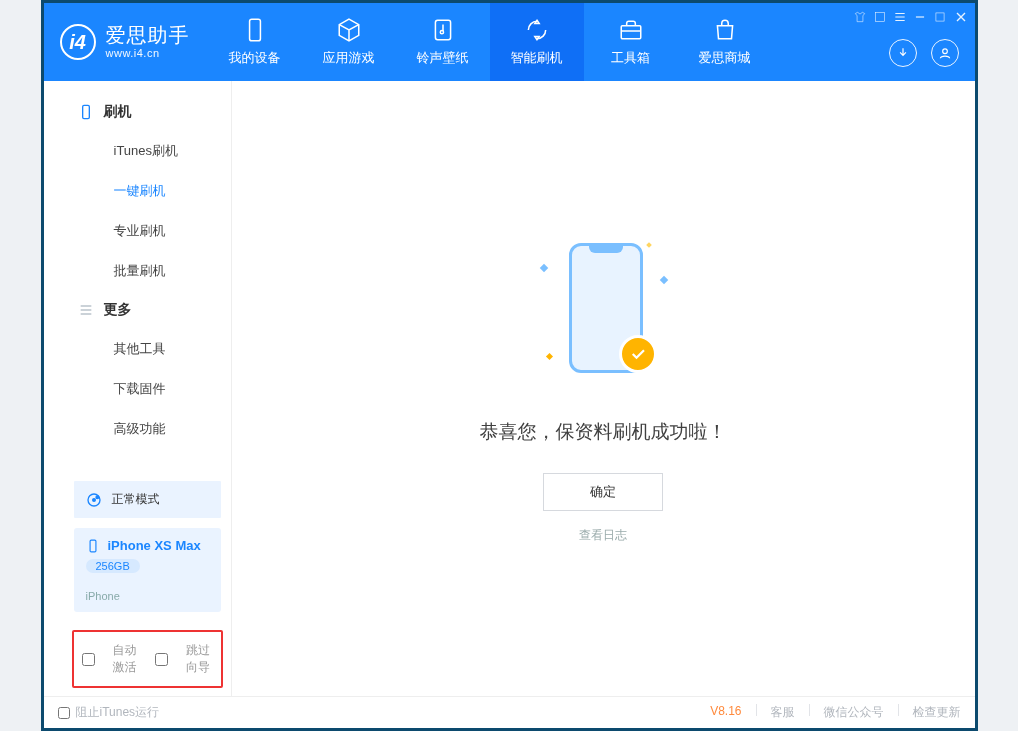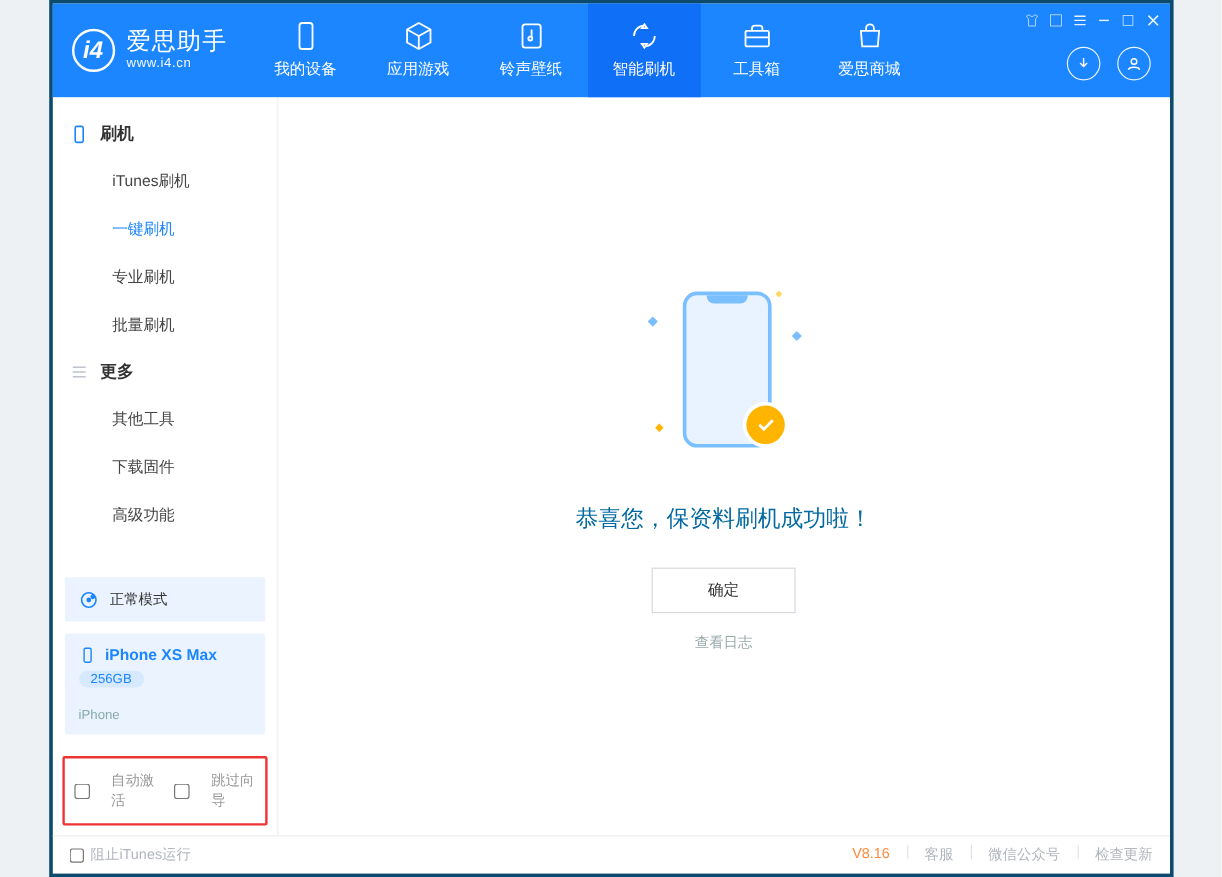--- a/index.html
+++ b/index.html
@@ -14,21 +14,21 @@
 .topnav { display: flex; }
 .topnav-item { width: 94px; display: flex; flex-direction: column; align-items: center; justify-content: center; gap: 6px; font-size: 13px; cursor: pointer; }
 .topnav-item.active { background: #0f6ff6; }
 .topnav-item .ico { width: 26px; height: 26px; display: flex; align-items: center; justify-content: center; }
 .topnav-item svg { width: 26px; height: 26px; fill: none; stroke: #fff; stroke-width: 1.4; }
 .win-controls { position: absolute; right: 6px; top: 6px; display: flex; gap: 6px; align-items: center; }
 .win-controls span, .win-controls svg { color: #fff; opacity: .9; cursor: pointer; }
 .win-user { position: absolute; right: 16px; bottom: 14px; display: flex; gap: 14px; }
 .win-user .circ { width: 28px; height: 28px; border: 1.6px solid rgba(255,255,255,.9); border-radius: 50%; display: flex; align-items: center; justify-content: center; cursor: pointer; }
 .body { display: flex; flex: 1; min-height: 0; }
-.sidebar { width: 188px; border-right: 1px solid #eee; display: flex; flex-direction: column; }
+.sidebar { width: 188px; border-right: 1px solid #eee; display: flex; flex-direction: column; padding-left: 20px; }
 .sb-scroll { flex: 1; overflow: auto; padding-top: 12px; }
 .sb-cat { display: flex; align-items: center; gap: 10px; padding: 10px 14px; font-size: 14px; color: #333; font-weight: 600; }
 .sb-cat .caticon { width: 16px; height: 16px; }
 .sb-item { padding: 11px 14px 11px 50px; font-size: 13px; color: #444; cursor: pointer; }
 .sb-item.active { color: #1b86ff; }
 .sb-device-wrap { padding: 10px; }
 .sb-mode { background: #eaf3ff; border-radius: 1px; padding: 10px 12px; display: flex; align-items: center; gap: 10px; font-size: 12px; color: #333; margin-bottom: 10px; cursor: pointer; }
 .sb-device { background: #eaf3ff; border-radius: 3px; padding: 10px 12px; cursor: pointer; }
 .sb-device .name { font-size: 13px; color: #1b86ff; font-weight: 600; display: flex; align-items: center; gap: 8px; }
 .sb-device .badge { display: inline-block; background: #d6e9ff; color: #1b86ff; border-radius: 10px; padding: 1px 10px; font-size: 11px; margin-top: 6px; }
@@ -40,21 +40,21 @@
 .result { text-align: center; }
 .illus { width: 200px; height: 160px; margin: 0 auto 26px; position: relative; }
 .phone { position: absolute; left: 66px; top: 10px; width: 74px; height: 130px; border: 3px solid #7abfff; border-radius: 12px; background: #e8f3ff; }
 .phone .notch { position: absolute; top: 0; left: 50%; transform: translateX(-50%); width: 34px; height: 7px; background: #7abfff; border-radius: 0 0 6px 6px; }
 .tick-badge { position: absolute; right: 46px; bottom: 20px; width: 38px; height: 38px; background: #ffb400; border-radius: 50%; border: 3px solid #fff; display: flex; align-items: center; justify-content: center; }
 .spark { position: absolute; background: #7abfff; transform: rotate(45deg); }
 .spark.a { width: 6px; height: 6px; left: 38px; top: 32px; }
 .spark.b { width: 5px; height: 5px; left: 44px; bottom: 34px; background: #ffb400; }
 .spark.c { width: 6px; height: 6px; right: 36px; top: 44px; }
 .spark.d { width: 4px; height: 4px; right: 52px; top: 10px; background: #ffd560; }
-.result h2 { font-size: 19px; color: #0369a1; font-weight: 500; margin-bottom: 28px; }
+.result h2 { font-size: 19px; color: #404040; font-weight: 500; margin-bottom: 28px; }
 .result button { width: 120px; height: 38px; border: 1px solid #d6d9de; background: #fff; font-size: 13px; color: #333; cursor: pointer; margin-bottom: 16px; }
 .result .loglink { display: block; font-size: 12px; color: #9aa; text-decoration: none; cursor: pointer; }
 .statusbar { height: 32px; border-top: 1px solid #eee; display: flex; align-items: center; padding: 0 14px; font-size: 12px; color: #b1b6bd; }
 .statusbar .left { display: flex; align-items: center; gap: 6px; }
 .statusbar .left input { width: 12px; height: 12px; }
 .statusbar .right { margin-left: auto; display: flex; align-items: flex-start; gap: 14px; }
 .statusbar .ver { color: #ff8a3d; }
 .statusbar .divider { width: 1px; height: 12px; background: #e2e4e8; }
 .statusbar a { cursor: pointer; }
 </style>

